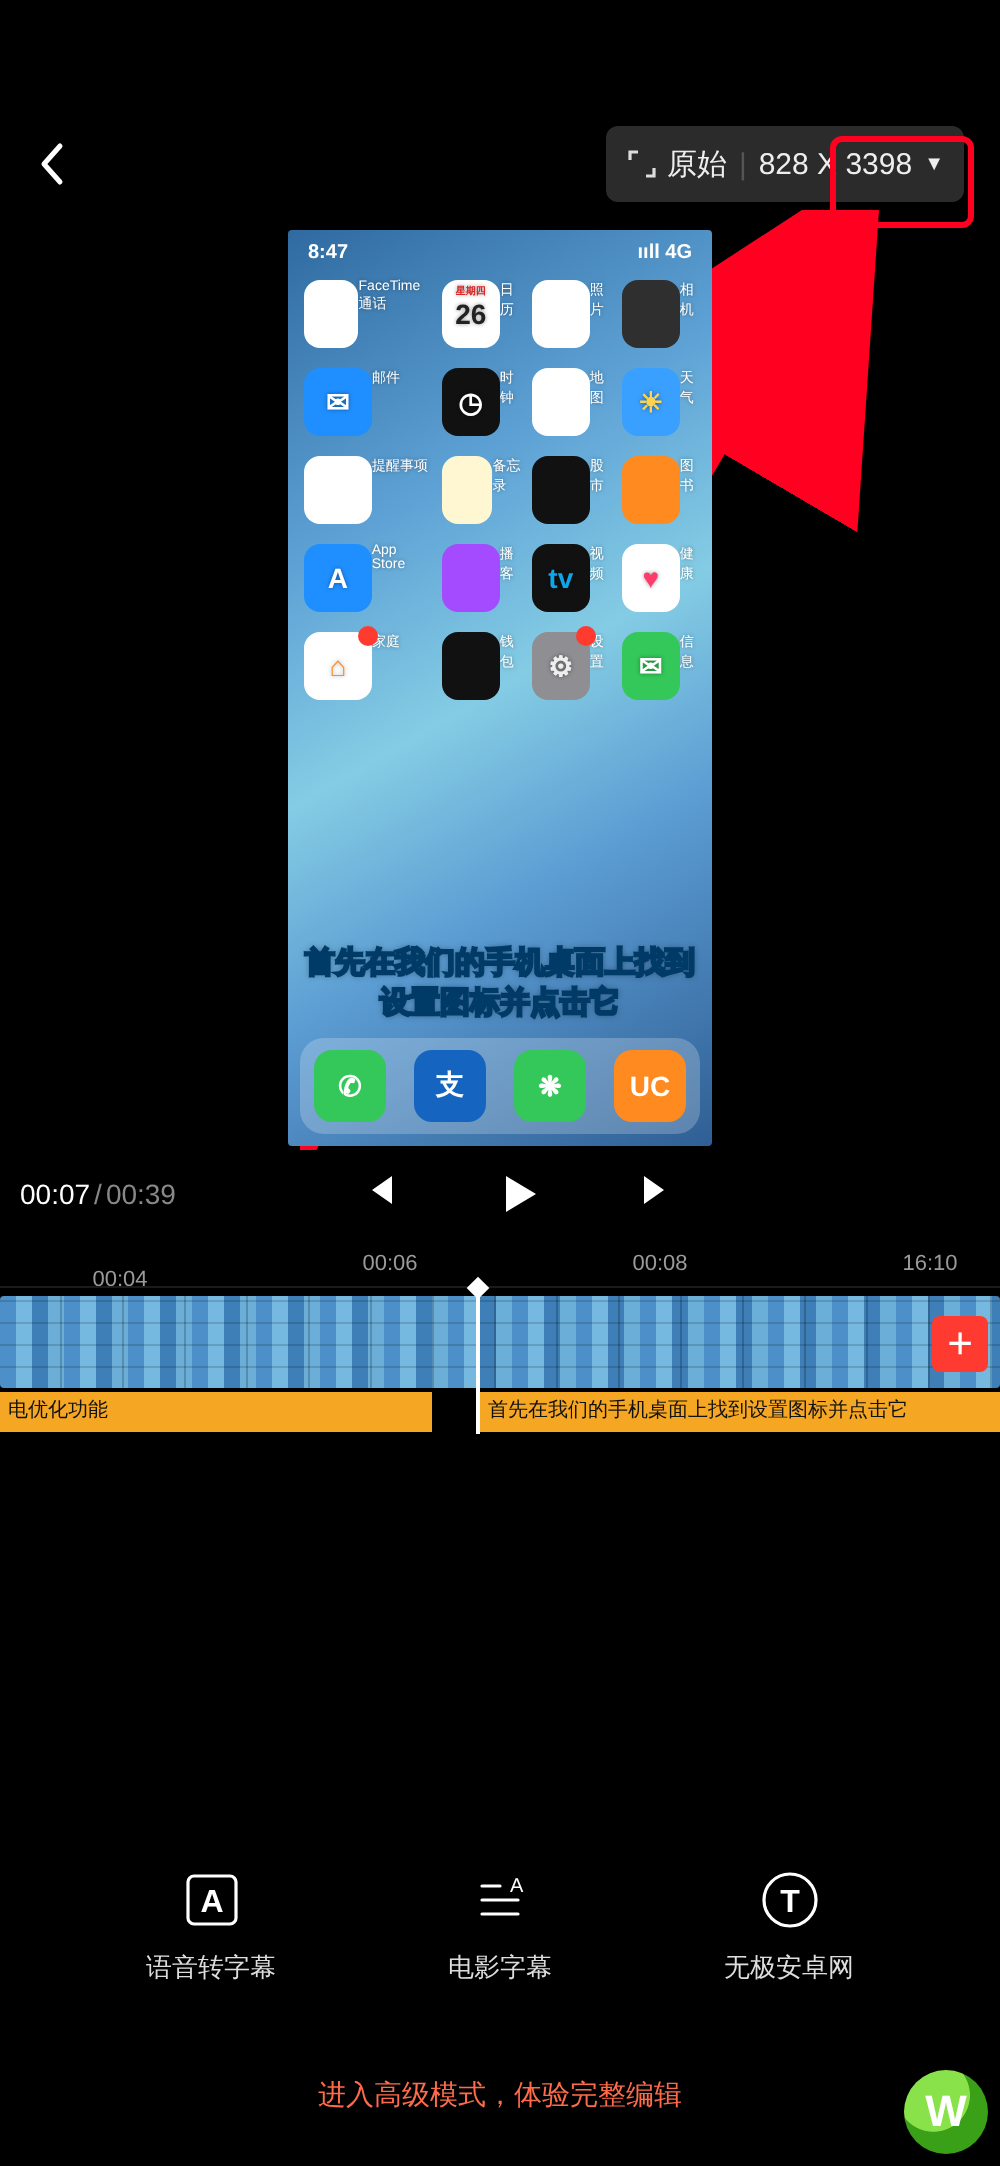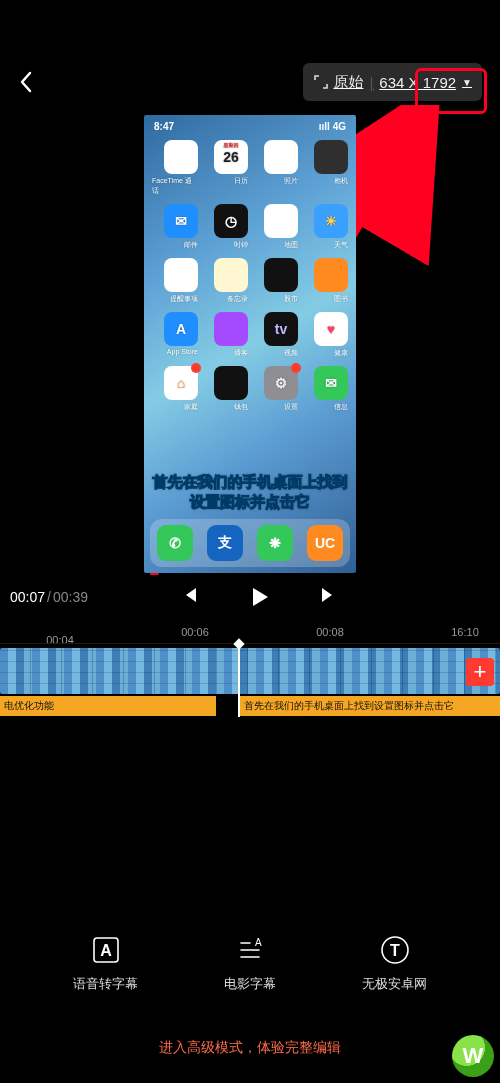--- a/index.html
+++ b/index.html
@@ -11,21 +11,20 @@
     color: #fff;
     position: relative;
     overflow: hidden;
   }
   
   .header {
     height: 115px;
     display: flex;
     align-items: flex-end;
     padding: 0 18px 14px;
-    text-decoration: underline;
   }
   .back {
     font-size: 26px;
     font-weight: 300;
     flex: 0 0 auto;
     margin-right: auto;
     cursor: pointer;
   }
   .aspect-btn {
     background: #2b2b2b;
@@ -91,22 +90,22 @@
     text-align: center;
   }
   .appgrid {
     display: grid;
     grid-template-columns: repeat(4, 1fr);
     gap: 8px 4px;
     padding: 6px 8px 0;
   }
   .appicon {
     display: flex;
-    flex-direction: column;
-    align-items: flex-end;
+    flex-direction: row;
+    align-items: flex-start;
     font-size: 7px;
     color: #fff;
     text-shadow: 0 0 2px rgba(0,0,0,.4);
   }
   .tile {
     width: 34px; height: 34px;
     border-radius: 8px;
     margin-bottom: 2px;
     display: flex;
     align-items: center;
@@ -295,21 +294,21 @@
     <svg width="16" height="24" viewBox="0 0 16 24">
         <path d="M12 3 L4 12 L12 21" stroke="#fff" stroke-width="2.5" fill="none" stroke-linecap="round" stroke-linejoin="round"></path>
       </svg>
   </div>
   <div class="aspect-btn">
     <svg width="16" height="16" viewBox="0 0 16 16">
         <path d="M2 6V2h4M14 10v4h-4" stroke="#ddd" stroke-width="1.6" fill="none"></path>
       </svg>
     <span>原始</span>
     <span class="sep">|</span>
-    <span>634 X 1792</span>
+    <span>828 X 3398</span>
     <span style="margin-left:6px;font-size:10px">▼</span>
   </div>
 </div>
 
 <div class="arrow-callout-box"></div>
 <svg class="arrow-svg" viewBox="0 0 290 470">
   <defs>
     <marker id="ah" markerWidth="12" markerHeight="12" refX="9" refY="6" orient="auto">
       <path d="M0,0 L12,6 L0,12 Z" fill="#ff0020"></path>
     </marker>
@@ -374,21 +373,21 @@
         </div>
         <div class="appicon">
           <div class="tile" style="background:#1f8fff;color:#fff">A</div>
           <span>App Store</span>
         </div>
         <div class="appicon">
           <div class="tile" style="background:#a44bff;color:#fff"></div>
           <span>播客</span>
         </div>
         <div class="appicon">
-          <div class="tile" style="background:#111;color:#c4b5fd">tv</div>
+          <div class="tile" style="background:#111;color:#0ea5e9">tv</div>
           <span>视频</span>
         </div>
         <div class="appicon">
           <div class="tile" style="background:#ffffff;color:#ff3b6b">♥︎</div>
           <span>健康</span>
         </div>
         <div class="appicon">
           <div class="tile" style="background:#ffffff;color:#ff8a1f">⌂<div class="badge"></div></div>
           <span>家庭</span>
         </div>

